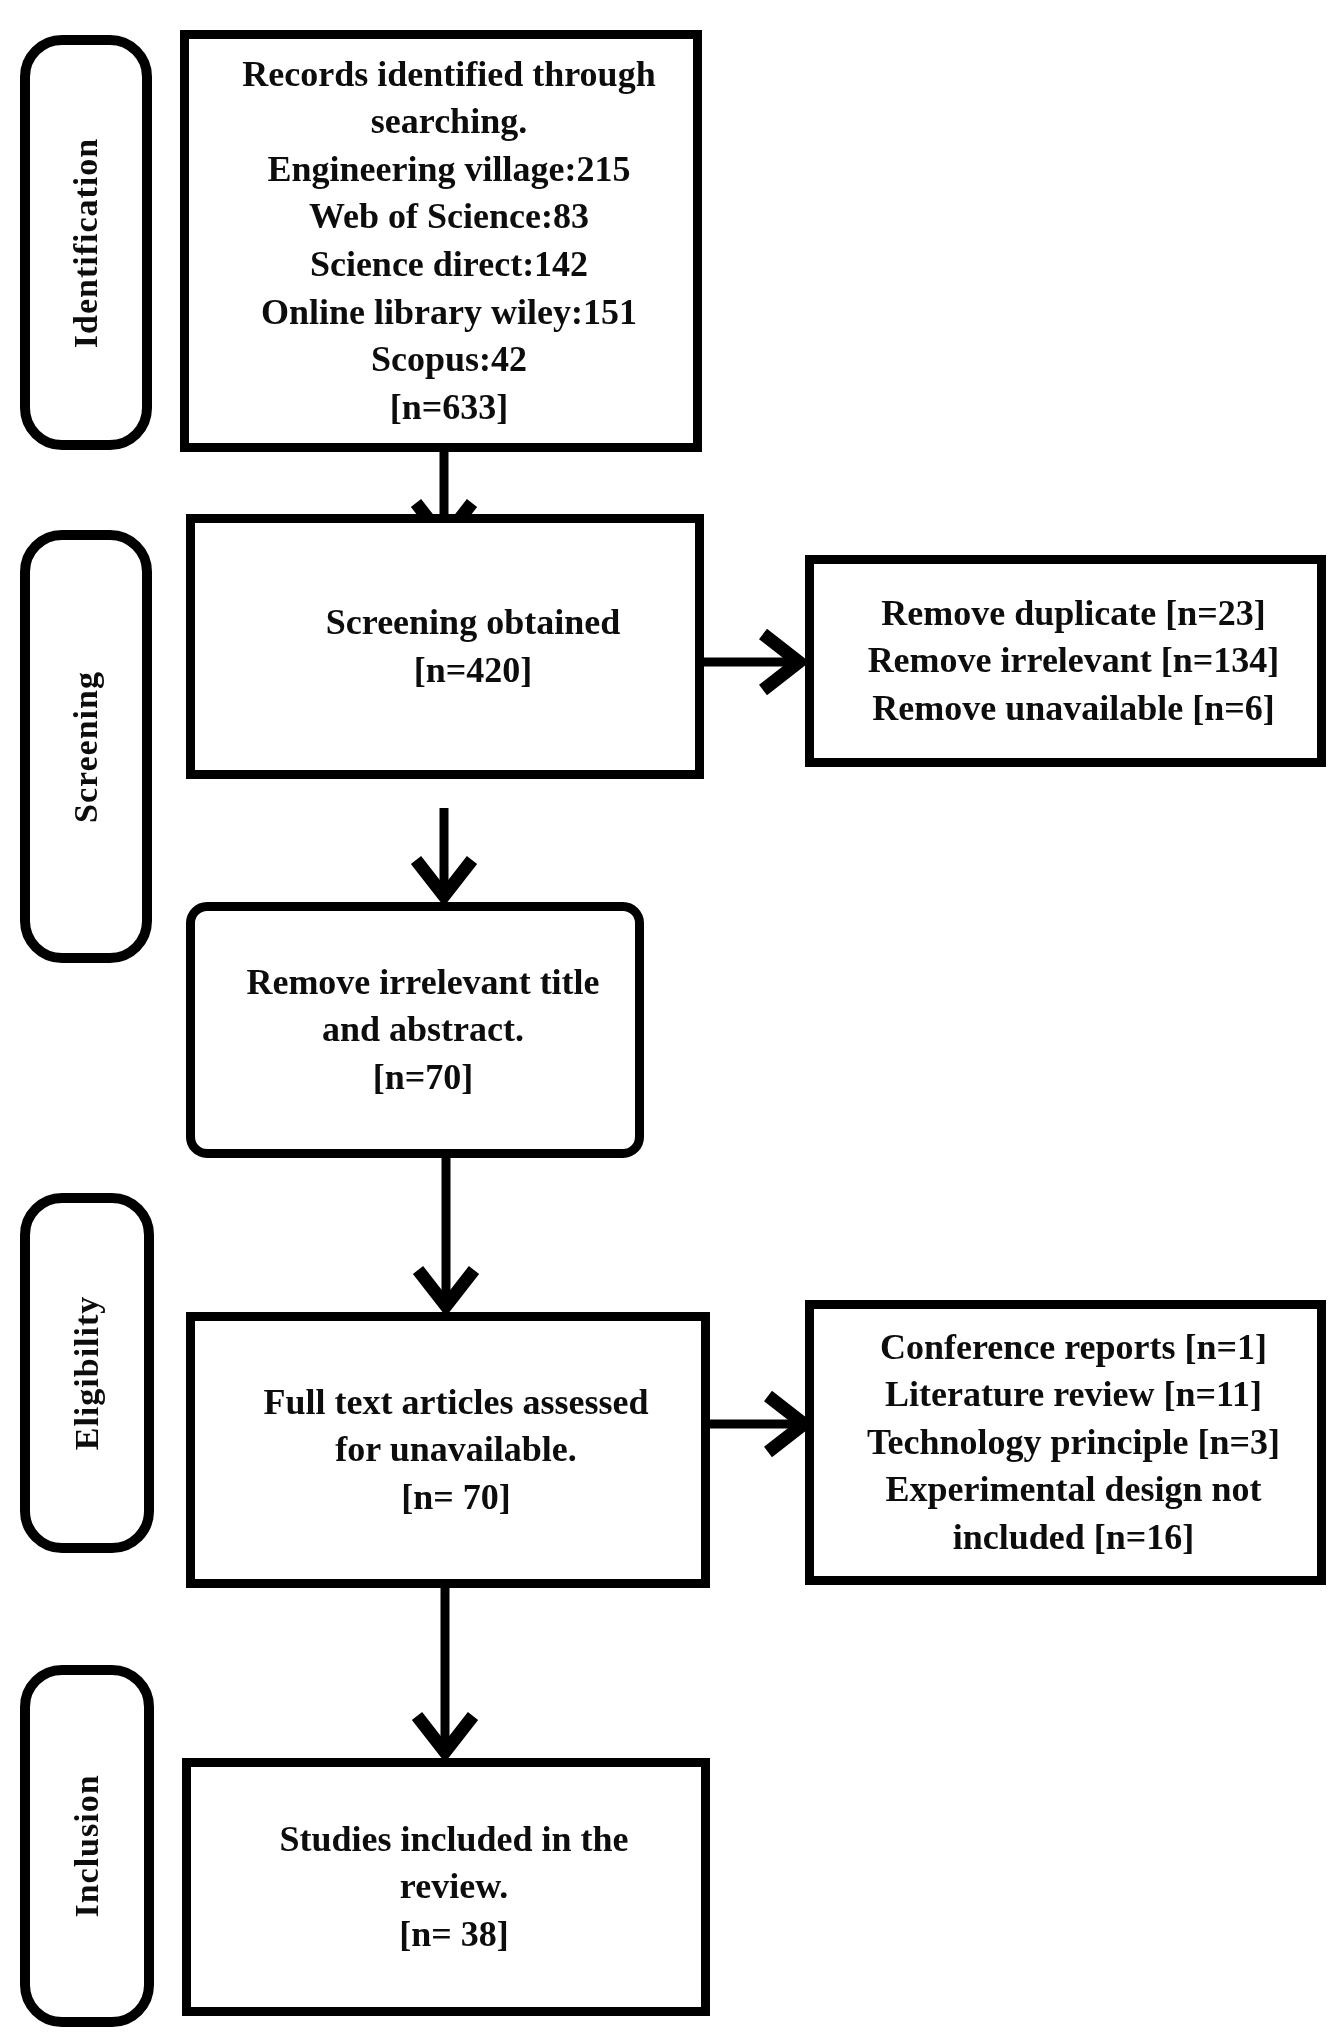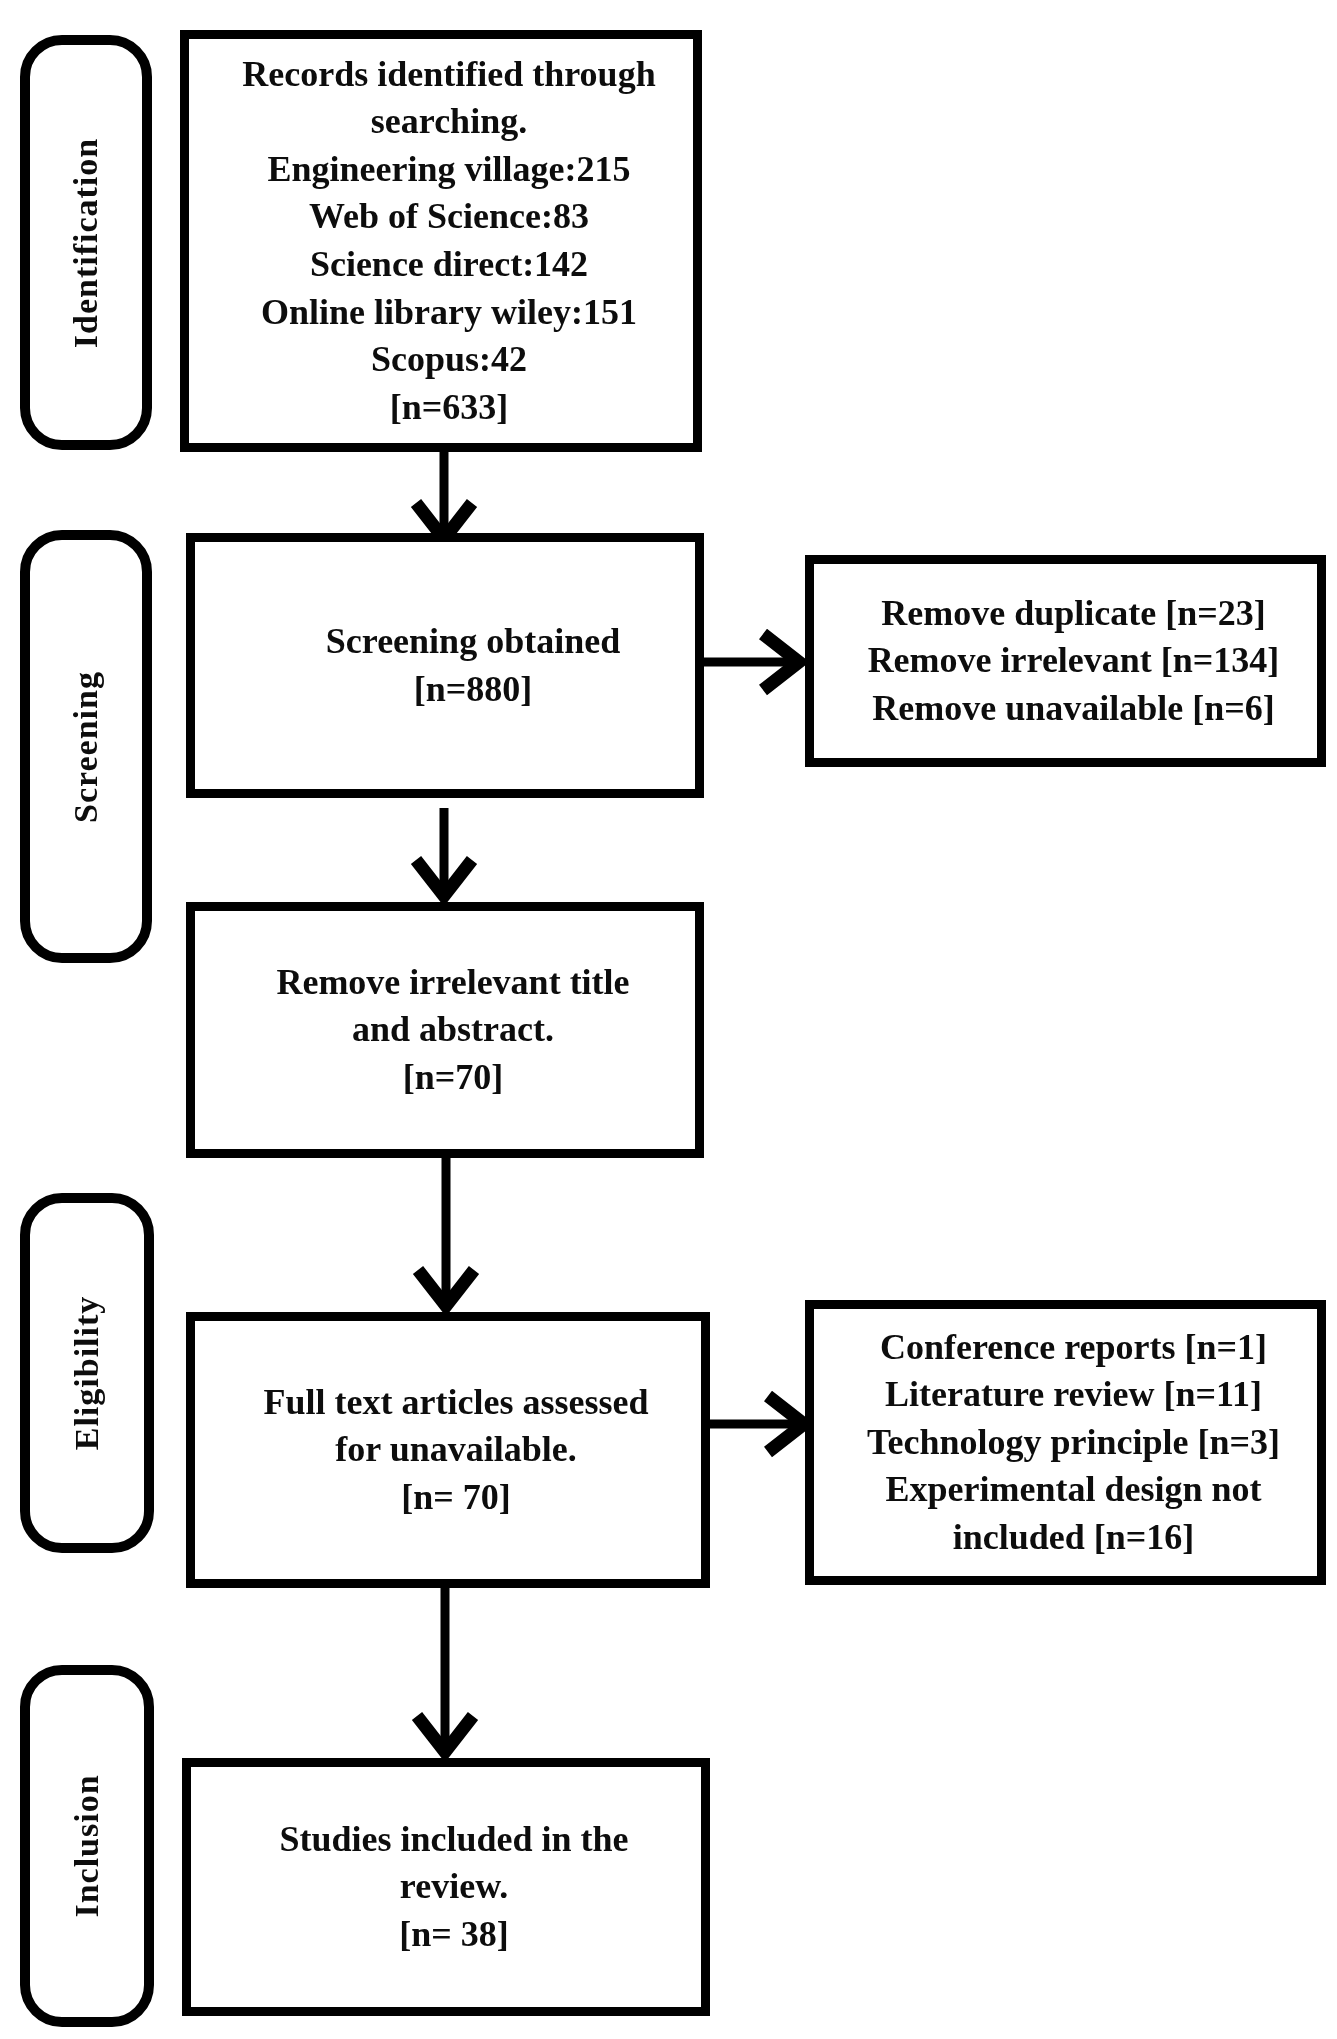--- a/index.html
+++ b/index.html
@@ -115,26 +115,26 @@
     <div class="line">Records identified through</div>
     <div class="line">searching.</div>
     <div class="line">Engineering village:215</div>
     <div class="line">Web of Science:83</div>
     <div class="line">Science direct:142</div>
     <div class="line">Online library wiley:151</div>
     <div class="line">Scopus:42</div>
     <div class="line">[n=633]</div>
   </div>
 
-  <div class="box" style="left:186px; top:533px; width:518px; height:265px;padding-left:40px;">
+  <div class="box" style="left:186px; top:514px; width:518px; height:265px;padding-left:40px;">
     <div class="line">Screening obtained</div>
-    <div class="line">[n=880]</div>
+    <div class="line">[n=420]</div>
   </div>
 
-  <div class="box" style="left:186px; top:902px; width:518px; height:256px;">
+  <div class="box" style="left:186px; top:902px; width:458px; height:256px;border-radius:21px;">
     <div class="line">Remove irrelevant title</div>
     <div class="line">and abstract.</div>
     <div class="line">[n=70]</div>
   </div>
 
   <div class="box" style="left:186px; top:1312px; width:524px; height:276px;">
     <div class="line">Full text articles assessed</div>
     <div class="line">for unavailable.</div>
     <div class="line">[n= 70]</div>
   </div>

